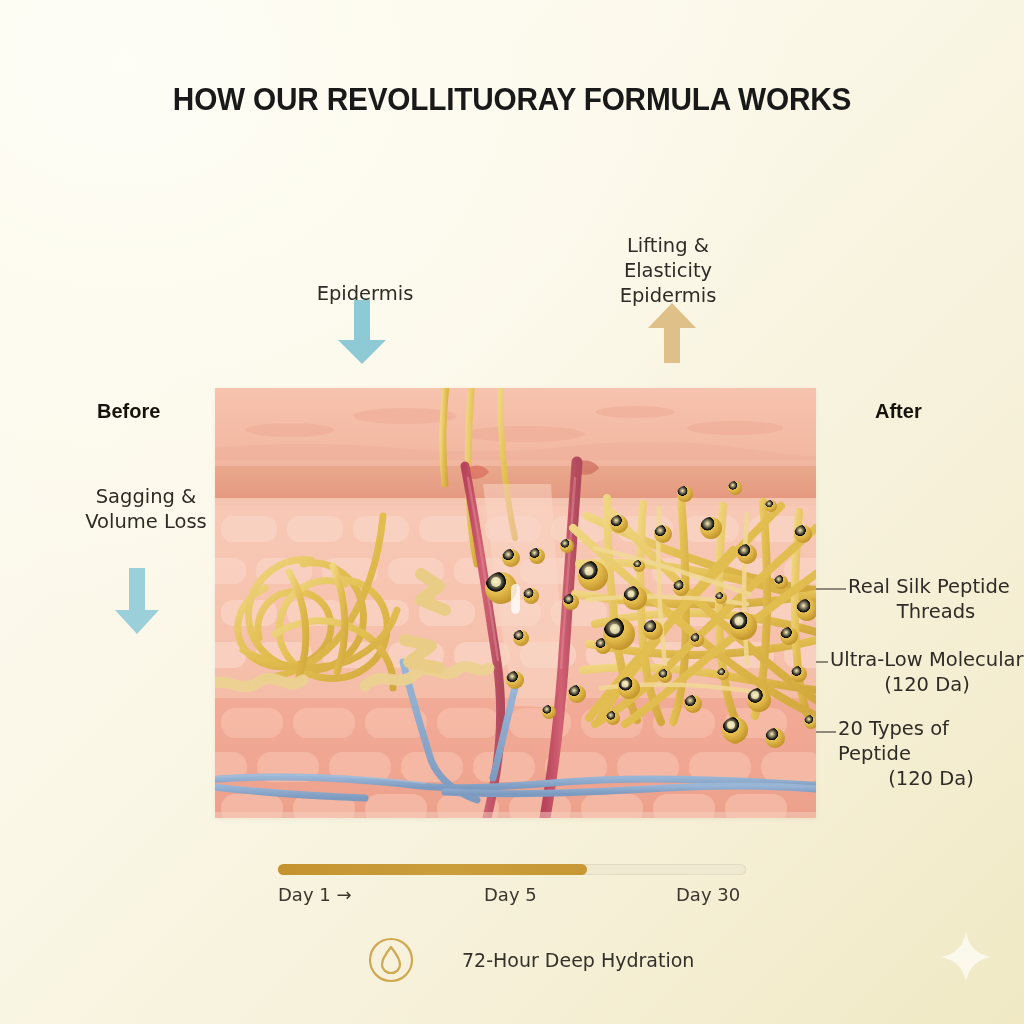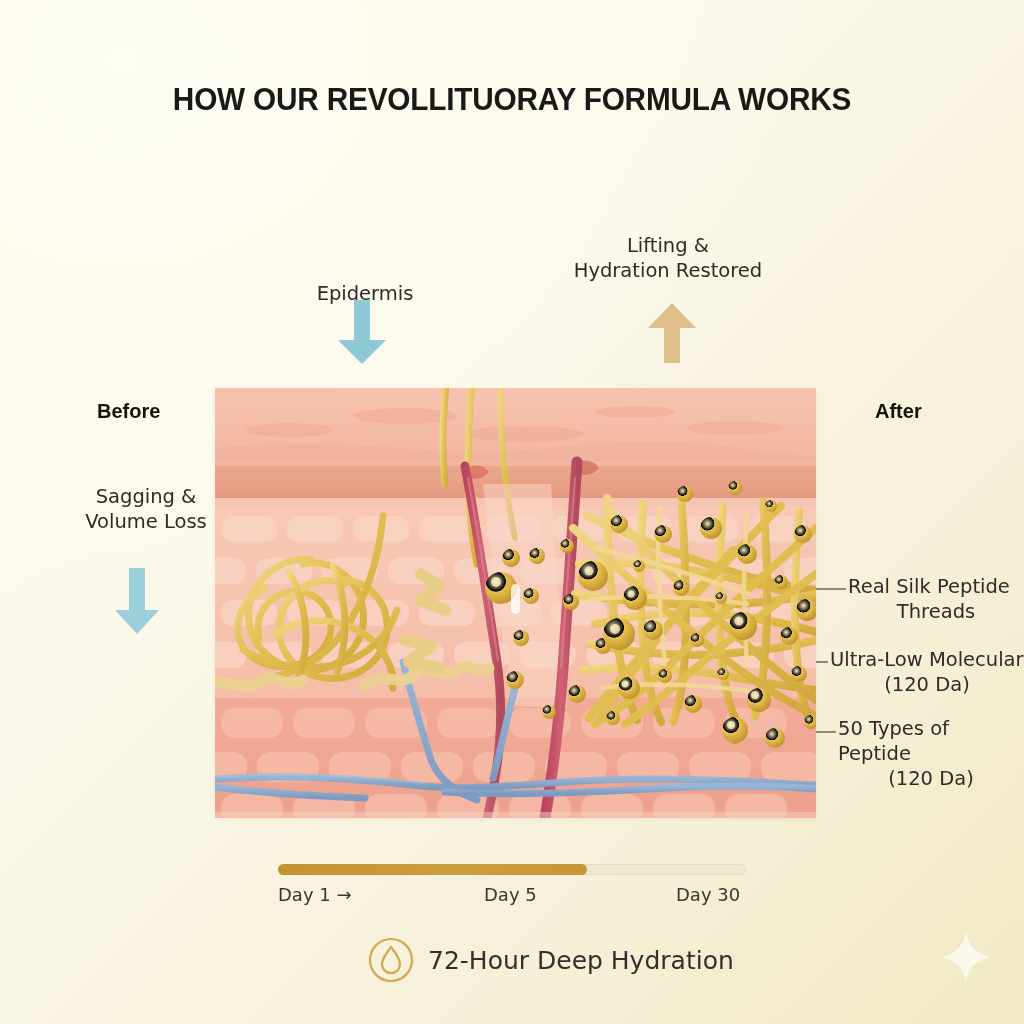--- a/index.html
+++ b/index.html
@@ -61,38 +61,38 @@
   }
   #tl0{left:0;}
   #tl1{left:206px;}
   #tl2{left:398px;}
 
   
   #badge{
     position:absolute;left:368px;top:937px;display:flex;align-items:center;gap:14px;
   }
   #badge .txt{
-    font-size:25px;color:#33302a;font-family:"DejaVu Sans", sans-serif;
+    font-size:19px;color:#33302a;font-family:"DejaVu Sans", sans-serif;margin-left:34px;
   }
 
   
   #sparkle{position:absolute;left:939px;top:930px;}
 </style>
 </head>
 <body>
 
 <div id="page">
 
   <div class="title">HOW OUR REVOLLITUORAY FORMULA WORKS</div>
 
   <div class="anno" style="left:310px;top:257px;width:110px;text-align:center;margin-top:24px;">Epidermis</div>
 
   <div class="anno" style="left:573px;top:233px;width:190px;text-align:center;">
     <span>Lifting &amp;</span><br>
-    <span>Hydration Restored</span>
+    <span>Elasticity Epidermis</span>
   </div>
 
   <svg class="arrow" style="left:336px;top:300px;" width="52" height="66" viewBox="0 0 52 66">
     <path d="M18 0 H34 V40 H50 L26 64 L2 40 H18 Z" fill="#8ecad6"></path>
   </svg>
 
   <svg class="arrow" style="left:646px;top:303px;" width="52" height="62" viewBox="0 0 52 62">
     <path d="M26 0 L50 25 H34 V60 H18 V25 H2 Z" fill="#e0c089"></path>
   </svg>
 
@@ -121,21 +121,21 @@
   </svg>
   <div class="anno" style="left:830px;top:647px;width:194px;">
     <span>Ultra-Low Molecular</span><br>
     <span style="display:inline-block;width:100%;text-align:center;">(120 Da)</span>
   </div>
 
   <svg style="position:absolute;left:796px;top:731px;" width="40" height="2">
     <line x1="0" y1="1" x2="40" y2="1" stroke="#6e665c" stroke-width="1.4"></line>
   </svg>
   <div class="anno" style="left:838px;top:716px;width:186px;">
-    <span>50 Types of Peptide</span><br>
+    <span>20 Types of Peptide</span><br>
     <span style="display:inline-block;width:100%;text-align:center;">(120 Da)</span>
   </div>
 
   <div id="skin">
     <svg width="601" height="430" viewBox="0 0 601 430">
       <defs>
         <linearGradient id="gEpi" x1="0" y1="0" x2="0" y2="1">
           <stop offset="0%" stop-color="#f7c3ae"></stop>
           <stop offset="100%" stop-color="#f2b6a0"></stop>
         </linearGradient>

